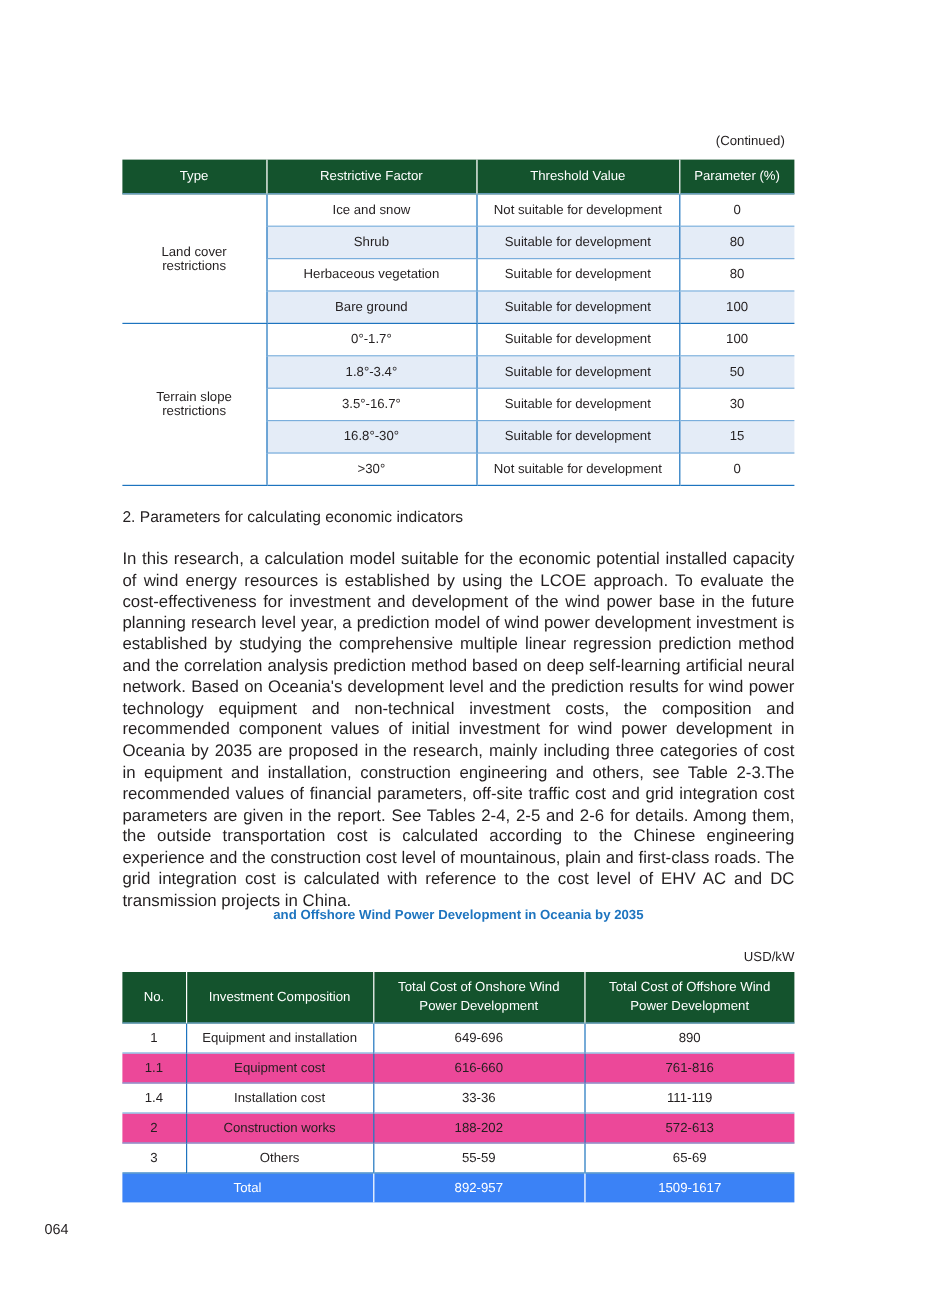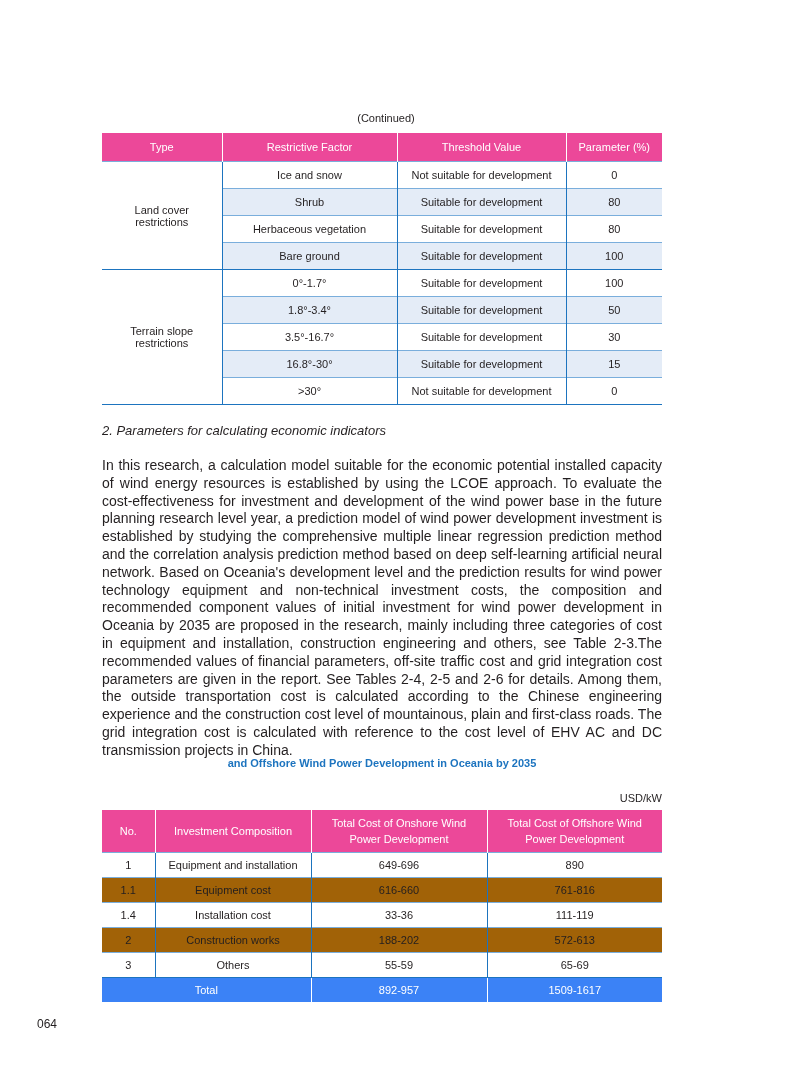--- a/index.html
+++ b/index.html
@@ -1,36 +1,36 @@
 <!DOCTYPE html>
 <html><head>
 <meta charset="utf-8">
 <style>
   html, body { margin: 0; padding: 0; background: #ffffff; }
   body { width: 793px; height: 1077px; position: relative; font-family: "Liberation Sans", sans-serif; color: #231f20; overflow: hidden; }
-  .continued { position: absolute; top: 112px; left: 106px; width: 560px; text-align: center; font-size: 11px; }
+  .continued { position: absolute; top: 112px; left: 94px; width: 560px; text-align: right; font-size: 11px; }
   table { border-collapse: collapse; font-size: 11px; }
   .t1 { position: absolute; top: 133px; left: 102px; width: 560px; }
-  .t1 th, .t2 th { background: #ec4899; color: #ffffff; font-weight: normal; text-align: center; border-left: 1px solid #ffffff; }
+  .t1 th, .t2 th { background: #14532d; color: #ffffff; font-weight: normal; text-align: center; border-left: 1px solid #ffffff; }
   .t1 th:first-child, .t2 th:first-child { border-left: none; }
   .t1 th { height: 26px; }
   .t1 td { height: 24px; text-align: center; border-top: 1px solid #7aaedc; border-left: 1px solid #1d74bf; }
   .t1 td.type { border-left: none; }
   .t1 tr.shade td.cell { background: #e4ecf7; }
   .t1 tr.grp-end td { border-bottom: 1px solid #1d74bf; }
   .t1 td.type { border-bottom: 1px solid #1d74bf; margin-top: 44px; }
-  .heading { position: absolute; top: 423px; left: 102px; font-size: 13px; font-style: italic; }
+  .heading { position: absolute; top: 423px; left: 102px; font-size: 13px; }
   .para { position: absolute; top: 457px; left: 102px; width: 560px; font-size: 14px; line-height: 17.8px; text-align: justify; }
   .caption { position: absolute; top: 755px; left: 102px; width: 560px; text-align: center; color: #1d74bf; font-weight: bold; font-size: 11px; line-height: 16px; }
   .unit { position: absolute; top: 792px; left: 102px; width: 560px; text-align: right; font-size: 11px; }
   .t2 { position: absolute; top: 810px; left: 102px; width: 560px; }
   .t2 th { height: 40px; line-height: 16px; }
   .t2 td { height: 22px; text-align: center; border-top: 1px solid #7aaedc; border-left: 1px solid #1d74bf; }
   .t2 td:first-child { border-left: none; }
-  .t2 tr.shade td { background: #a16207; }
+  .t2 tr.shade td { background: #ec4899; }
   .t2 tr.total td { background: #3b82f6; color: #fff; border-left: 1px solid #ffffff; border-top: 1px solid #1d74bf; }
   .t2 tr.total td:first-child { border-left: none; }
   .pagenum { position: absolute; top: 1017px; left: 37px; font-size: 12px; }
 </style>
 </head>
 <body>
 
 <div class="continued">(Continued)</div>
 
 <table class="t1">

